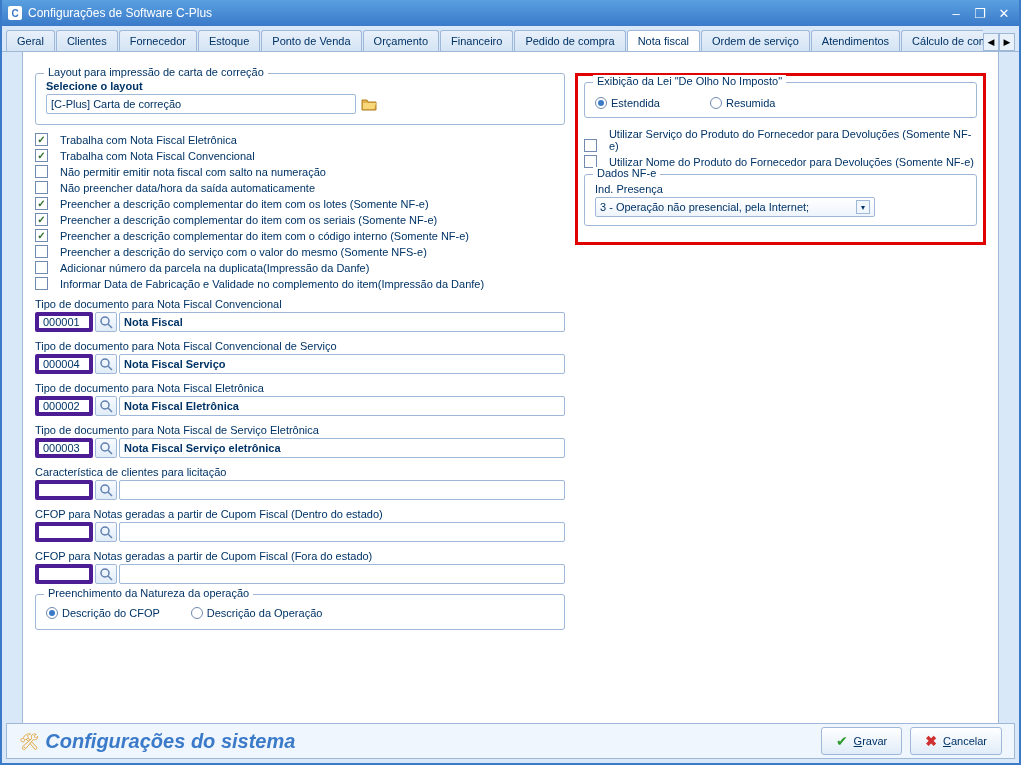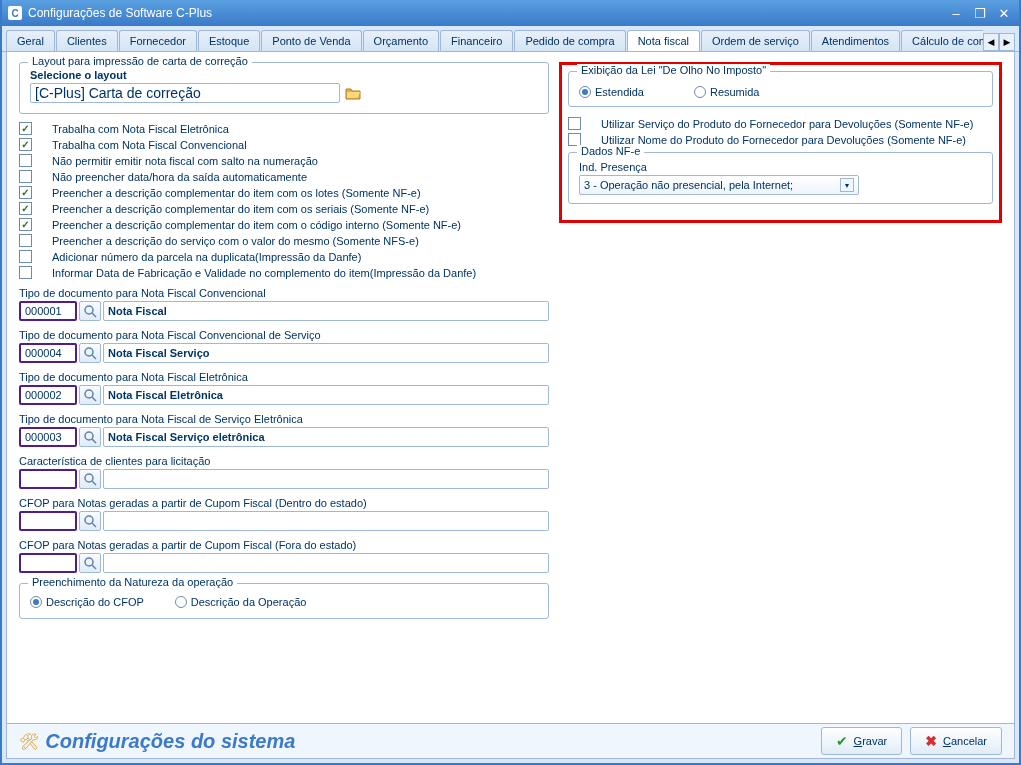--- a/index.html
+++ b/index.html
@@ -75,24 +75,24 @@
     }
     .tab-nav-btn {
       width: 16px; height: 18px;
       border: 1px solid #a0b8d8;
       background: #e8f0fa;
       display: flex; align-items: center; justify-content: center;
       font-size: 9px; cursor: pointer;
     }
     .content {
       display: flex;
-      padding: 10px 12px;
+      padding: 21px 12px;
       gap: 10px;
       background: #fff;
-      margin: 0 4px;
+      margin: 0 20px;
       border-left: 1px solid #a0b8d8;
       border-right: 1px solid #a0b8d8;
       border-bottom: 1px solid #a0b8d8;
       height: 678px;
     }
     .left-col { flex: 0 0 530px; }
     .right-col { flex: 1; }
     .fieldset {
       border: 1px solid #a0b8d8;
       border-radius: 3px;
@@ -114,53 +114,53 @@
       margin-bottom: 2px;
       display: block;
     }
     .layout-row { display: flex; align-items: center; gap: 4px; }
     .layout-input {
       flex: 0 0 310px;
       height: 20px;
       border: 1px solid #a0b8d8;
       border-radius: 2px;
       padding: 0 4px;
-      font-size: 14px;
+      font-size: 11px;
       color: #003366;
       background: #fff;
     }
     .folder-icon {
       width: 18px; height: 18px;
       display: inline-flex; align-items: center; justify-content: center;
       cursor: pointer;
     }
     .checkbox-row {
       display: flex;
-      align-items: center;
-      gap: 20px;
+      align-items: flex-end;
+      gap: 12px;
       margin: 3px 0;
       color: #003366;
     }
     .checkbox {
       width: 13px; height: 13px;
       border: 1px solid #708ab0;
       background: #fff;
       display: inline-flex;
       align-items: center; justify-content: center;
       font-size: 10px;
       color: #2a6a2a;
       cursor: pointer;
     }
     .checkbox.checked::before { content: "✓"; font-weight: bold; }
     .field-group { margin-top: 8px; }
     .field-label { color: #003366; margin-bottom: 2px; display: block; }
     .field-row { display: flex; gap: 2px; align-items: center; }
     .field-code {
       width: 58px; height: 20px;
-      border: 2px solid #4c1d95; border-radius: 2px;
+      border: 4px solid #4c1d95; border-radius: 2px;
       padding: 0 4px; font-size: 11px; color: #003366;
     }
     .lookup-btn {
       width: 22px; height: 20px;
       border: 1px solid #a0b8d8;
       background: linear-gradient(#f8fbff,#e0ecf8);
       display: inline-flex; align-items: center; justify-content: center;
       cursor: pointer; border-radius: 2px;
     }
     .field-desc {

